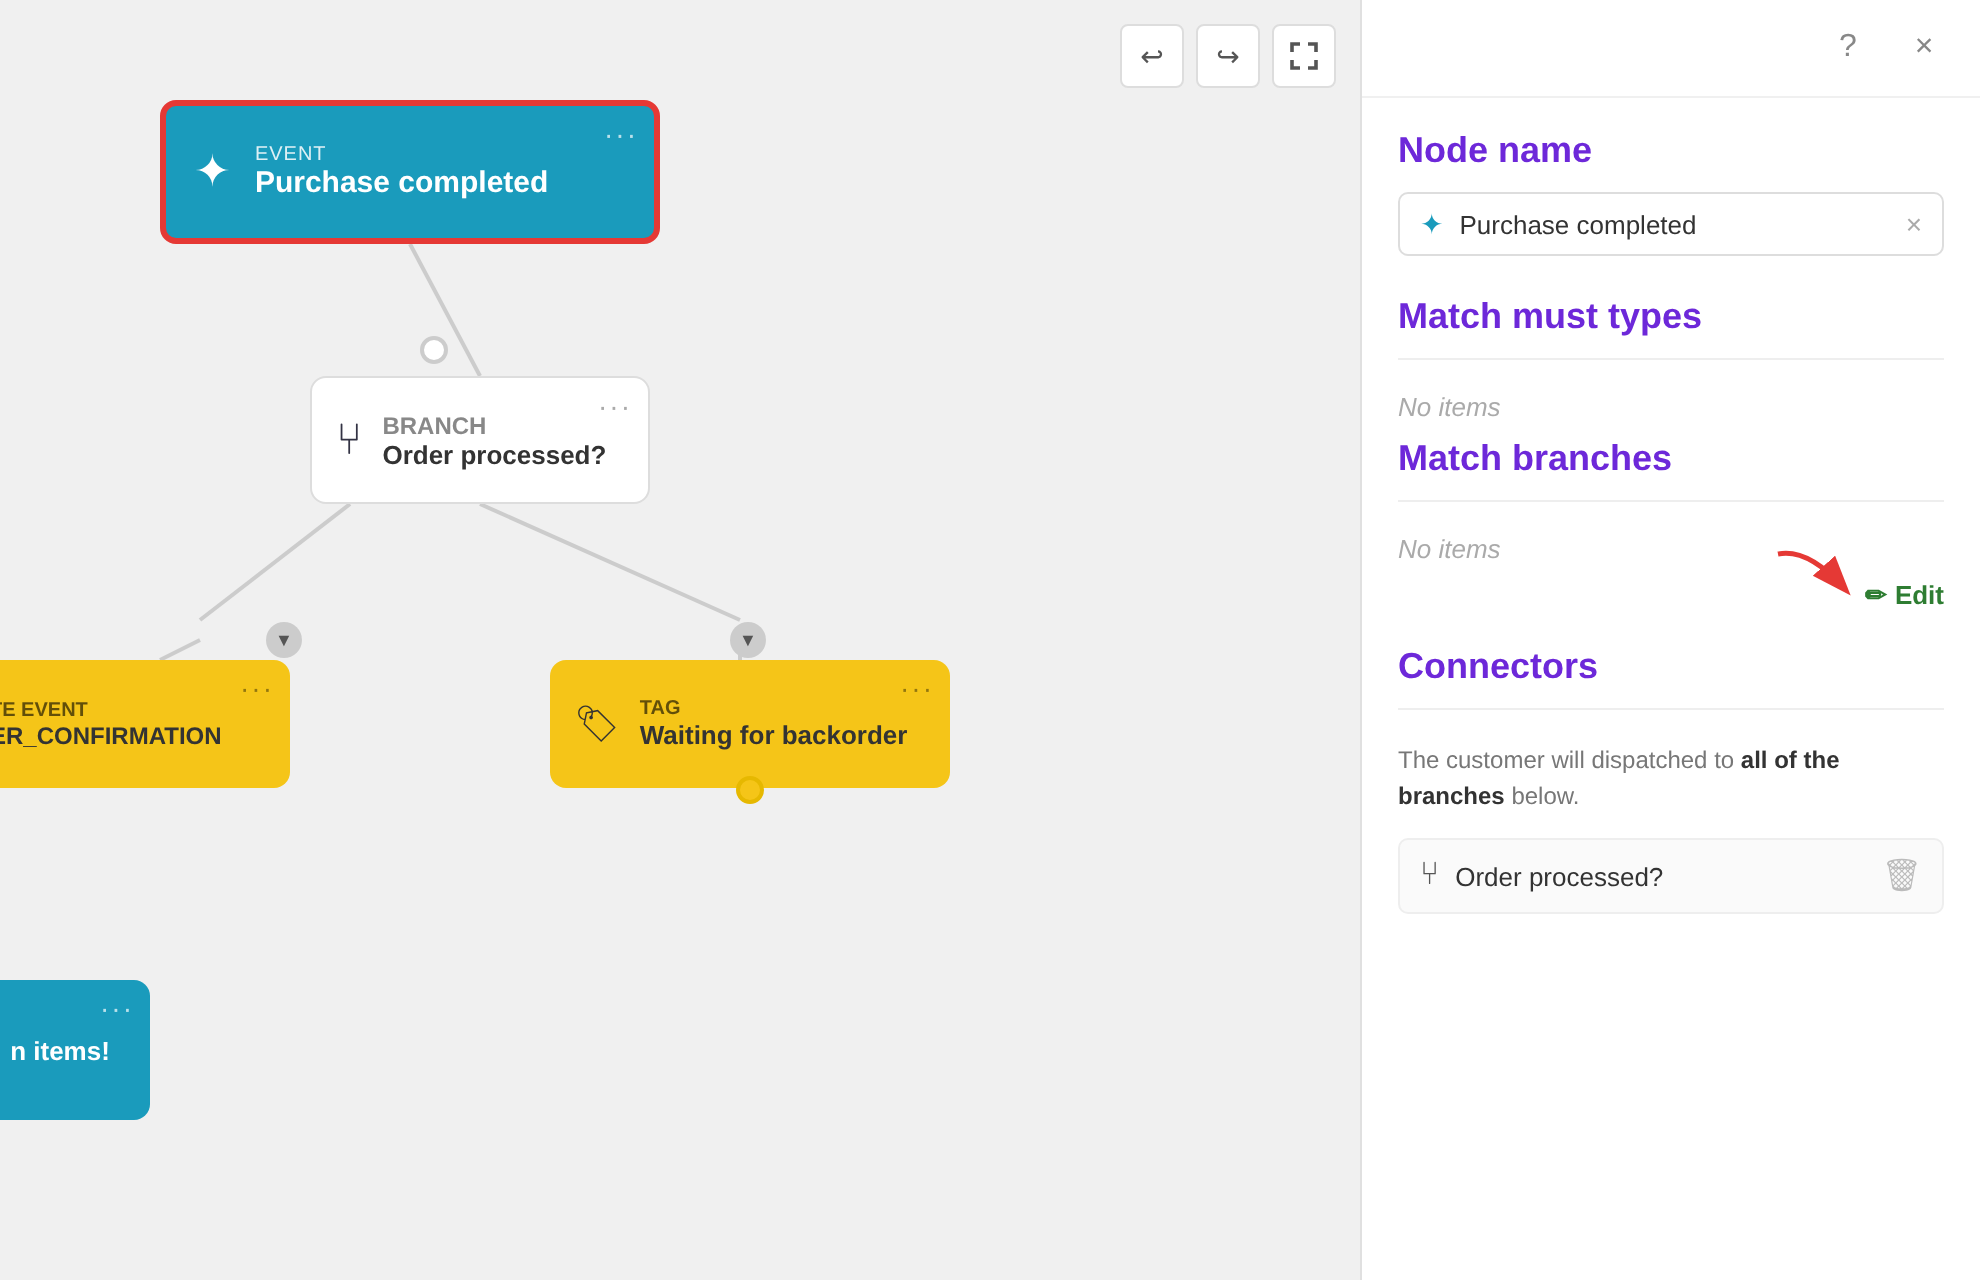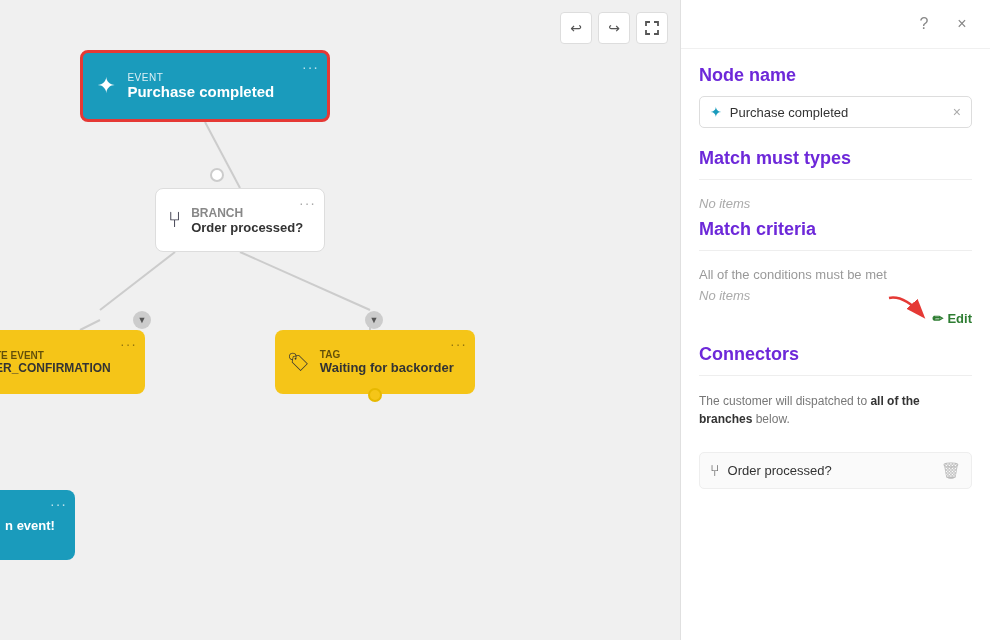--- a/index.html
+++ b/index.html
@@ -332,21 +332,21 @@
       border: none;
     }
     .edit-pencil {
       font-size: 13px;
       color: #2e7d32;
     }
 
     .connectors-text {
       font-size: 12px;
       color: #777;
-      margin-bottom: 24px;
+      margin-bottom: 12px;
       line-height: 1.5;
     }
     .connectors-text strong {
       font-weight: 700;
       color: #333;
     }
 
     .connector-item {
       display: flex;
       align-items: center;
@@ -453,21 +453,21 @@
       <div class="node-name">Waiting for backorder</div>
     </div>
     <div class="node-dots">···</div>
 
     <div style="position:absolute; bottom:-8px; left:50%; width:14px; height:14px; border-radius:50%; background:#f5c518; border:2px solid #e6b800; transform:translateX(-50%);"></div>
   </div>
 
   <div class="node node-sent">
     <div>
       <div class="node-dots" style="position:absolute; top:6px; right:8px;">···</div>
-      <div class="node-name">n event!</div>
+      <div class="node-name">n items!</div>
     </div>
   </div>
 
 </div>
 
 <div class="right-panel">
   <div class="panel-header">
     <div class="panel-header-btn">
       <span>?</span>
     </div>
@@ -482,23 +482,22 @@
     <div class="panel-input-wrapper">
       <span class="panel-input-icon">✦</span>
       <input class="panel-input" type="text" value="Purchase completed" style="">
       <span class="panel-input-clear">×</span>
     </div>
 
     <div class="panel-section-title">Match must types</div>
     <div class="section-divider"></div>
     <div class="no-items-text">No items</div>
 
-    <div class="panel-section-title">Match criteria</div>
+    <div class="panel-section-title">Match branches</div>
     <div class="section-divider"></div>
-    <div class="conditions-text">All of the conditions must be met</div>
     <div class="no-items-text">No items</div>
 
     <div class="edit-row">
 
       <svg width="50" height="30" style="position:absolute; right:38px; top:-18px;">
         <path d="M5 5 Q20 2 38 22" stroke="#e53935" stroke-width="2.5" fill="none" marker-end="url(#arrow)"></path>
         <defs>
           <marker id="arrow" markerWidth="8" markerHeight="8" refX="6" refY="3" orient="auto">
             <path d="M0,0 L0,6 L8,3 z" fill="#e53935"></path>
           </marker>

